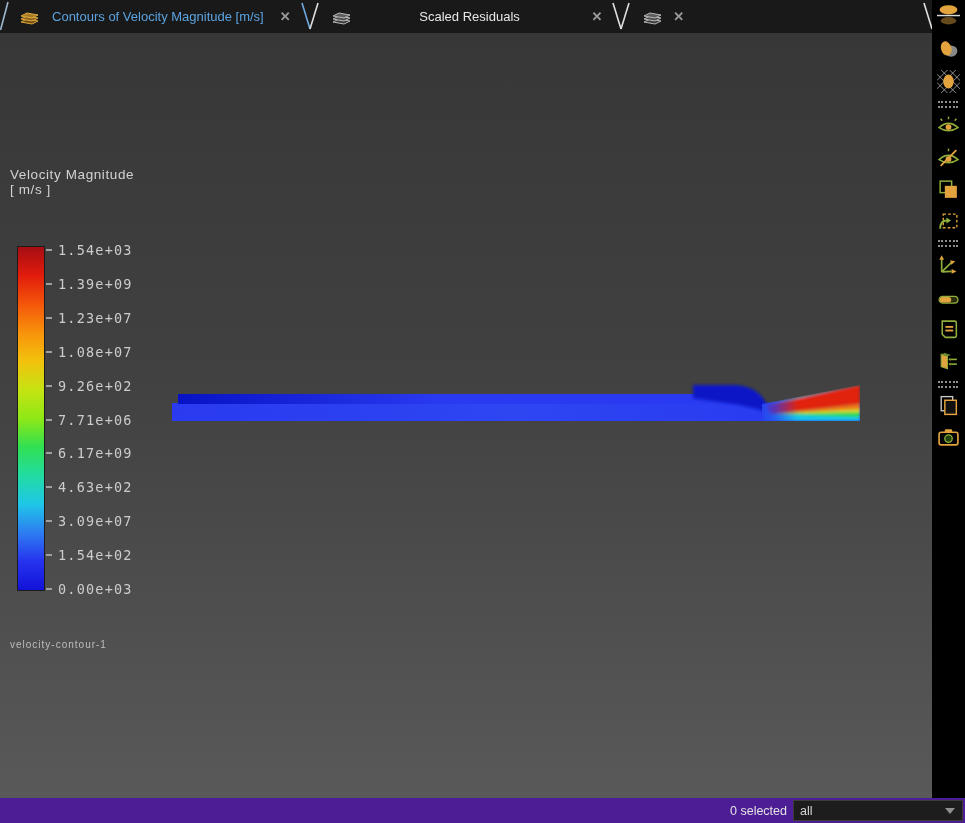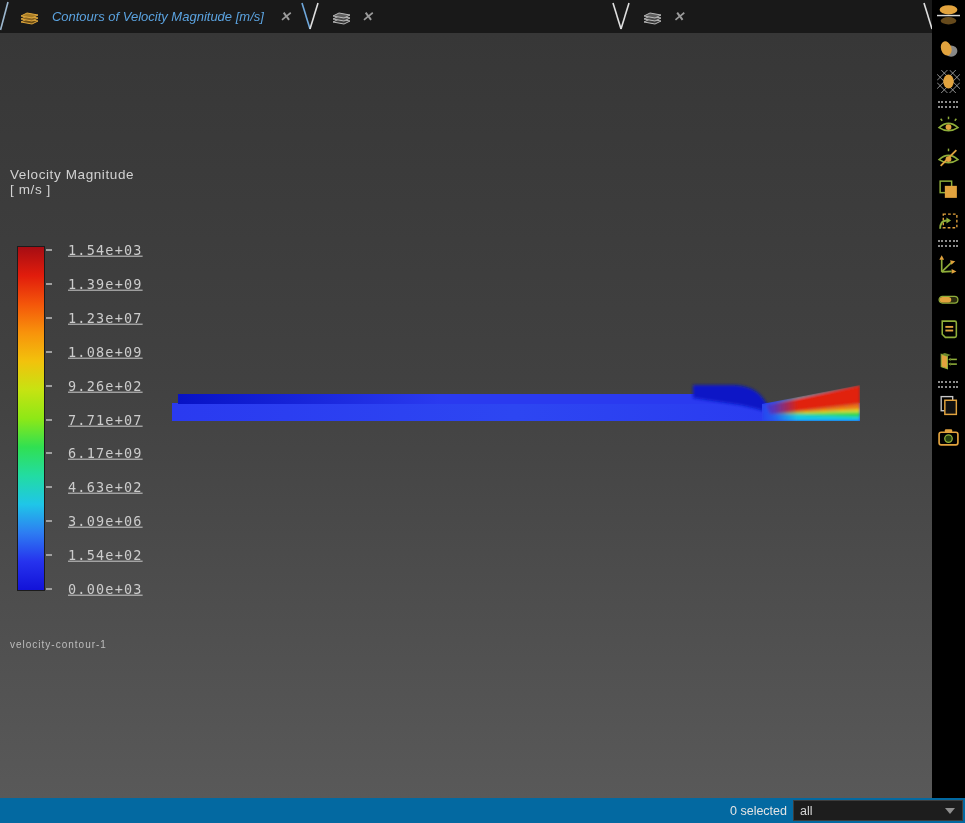--- a/index.html
+++ b/index.html
@@ -10,21 +10,21 @@
     background:#0a0a0a;
   }
 
   
   #tabbar {
     position:absolute; left:0; top:0; width:932px; height:33px;
     background:#191919; display:flex; align-items:stretch;
   }
   .tab {
     flex:1 1 0; display:flex; align-items:center; gap:6px;
-    padding:8px 4px; min-width:0; cursor:default;font-style:italic;
+    padding:8px 4px; min-width:0; cursor:default;
   }
   .tab .tab-icon { flex:0 0 auto; margin-left:6px; }
   .tab .tab-label {
     flex:1 1 auto; text-align:center; font-size:13px; color:#e6e6e6;
     white-space:nowrap; overflow:hidden; text-overflow:ellipsis;
   }
   .tab.active .tab-label { color:#5ba3e0; }
   .tab .tab-close {
     flex:0 0 auto; color:#9b9b9b; font-size:13px; font-weight:bold;
     padding:0 4px; line-height:1;
@@ -55,36 +55,35 @@
   }
   #colorbar {
     position:absolute; left:18px; top:214px; width:26px; height:343px;
     outline:1px solid #1c1c1c;
   }
   .cb-row { position:absolute; left:0; height:0; }
   .cb-dash {
     position:absolute; left:46px; top:-1px; width:6px; height:2px; background:#9f9f9f;
   }
   .cb-label {
-    position:absolute; left:68px; top:0; transform:translateY(-52%);
+    position:absolute; left:58px; top:0; transform:translateY(-52%);
     color:#cccccc; font-size:13.5px; letter-spacing:1.2px;
     font-family:"DejaVu Sans Mono","Liberation Mono",monospace;
     white-space:nowrap;
-    text-decoration:underline;
   }
   #contour-caption {
     position:absolute; left:10px; top:606px; color:#bdbdbd;
     font-size:10px; letter-spacing:1px;
   }
   #contour-svg { position:absolute; left:0; top:0; }
 
   
   #statusbar {
     position:absolute; left:0; top:798px; width:965px; height:25px;
-    background:#0369a1; display:flex; align-items:center; justify-content:flex-end;
+    background:#4c1d95; display:flex; align-items:center; justify-content:flex-end;
   }
   #status-selected { color:#e4e4e4; font-size:12.5px; margin-right:6px; }
   #status-dropdown {
     width:170px; height:21px; margin-right:2px; background:#1d1d1d;
     border:1px solid #3d3d3d; display:flex; align-items:center;
     color:#d6d6d6; font-size:12.5px; padding:0 6px; position:relative;
   }
   #status-dropdown .dd-arrow {
     position:absolute; right:7px; top:50%; transform:translateY(-50%);
     width:0; height:0; border-left:5px solid transparent;
@@ -119,20 +118,21 @@
     </svg>
 
     <div class="tab">
       <svg class="tab-icon" width="21" height="16" viewBox="0 0 21 16">
         <g stroke="#b9b9b9" stroke-width="1" fill="#3a3a3a">
           <path d="M2 13 L8 10 L19 12 L13 15 Z"></path>
           <path d="M2 10 L8 7 L19 9 L13 12 Z" fill="#4c4c4c"></path>
           <path d="M2 7 L8 4 L19 6 L13 9 Z" fill="#5e5e5e"></path>
         </g>
       </svg>
+      <span class="tab-label">Scaled Residuals</span>
       <span class="tab-close">✕</span>
     </div>
 
     <svg class="tab-sep" width="22" height="33" viewBox="0 0 22 33">
       <line x1="3" y1="3" x2="11" y2="29" stroke="#dfdfdf" stroke-width="1.6"></line>
       <line x1="11" y1="29" x2="19" y2="3" stroke="#dfdfdf" stroke-width="1.6"></line>
     </svg>
 
     <div class="tab">
       <svg class="tab-icon" width="21" height="16" viewBox="0 0 21 16">
@@ -166,41 +166,41 @@
         <div class="cb-row" style="top: 250.9px;">
           <div class="cb-dash"></div>
           <div class="cb-label">1.39e+09</div>
         </div>
         <div class="cb-row" style="top: 284.8px;">
           <div class="cb-dash"></div>
           <div class="cb-label">1.23e+07</div>
         </div>
         <div class="cb-row" style="top: 318.7px;">
           <div class="cb-dash"></div>
-          <div class="cb-label">1.08e+09</div>
+          <div class="cb-label">1.08e+07</div>
         </div>
         <div class="cb-row" style="top: 352.6px;">
           <div class="cb-dash"></div>
           <div class="cb-label">9.26e+02</div>
         </div>
         <div class="cb-row" style="top: 386.5px;">
           <div class="cb-dash"></div>
-          <div class="cb-label">7.71e+07</div>
+          <div class="cb-label">7.71e+06</div>
         </div>
         <div class="cb-row" style="top: 420.4px;">
           <div class="cb-dash"></div>
           <div class="cb-label">6.17e+09</div>
         </div>
         <div class="cb-row" style="top: 454.3px;">
           <div class="cb-dash"></div>
           <div class="cb-label">4.63e+02</div>
         </div>
         <div class="cb-row" style="top: 488.2px;">
           <div class="cb-dash"></div>
-          <div class="cb-label">3.09e+06</div>
+          <div class="cb-label">3.09e+07</div>
         </div>
         <div class="cb-row" style="top: 522.1px;">
           <div class="cb-dash"></div>
           <div class="cb-label">1.54e+02</div>
         </div>
         <div class="cb-row" style="top: 556px;">
           <div class="cb-dash"></div>
           <div class="cb-label">0.00e+03</div>
         </div>
       </div>

